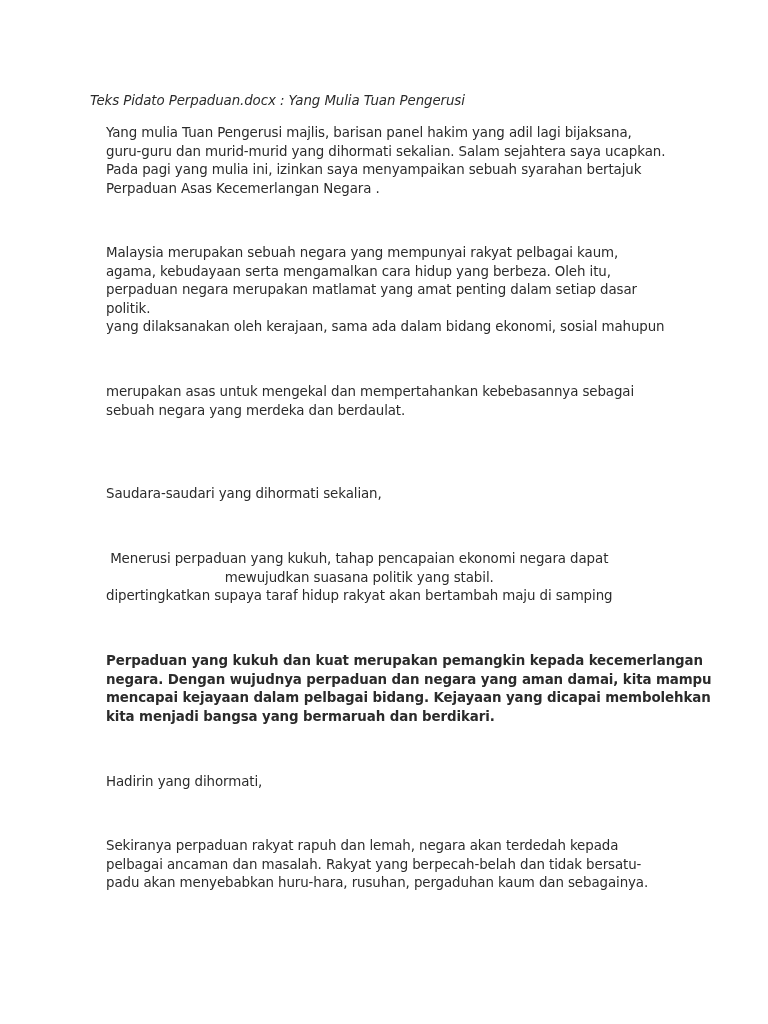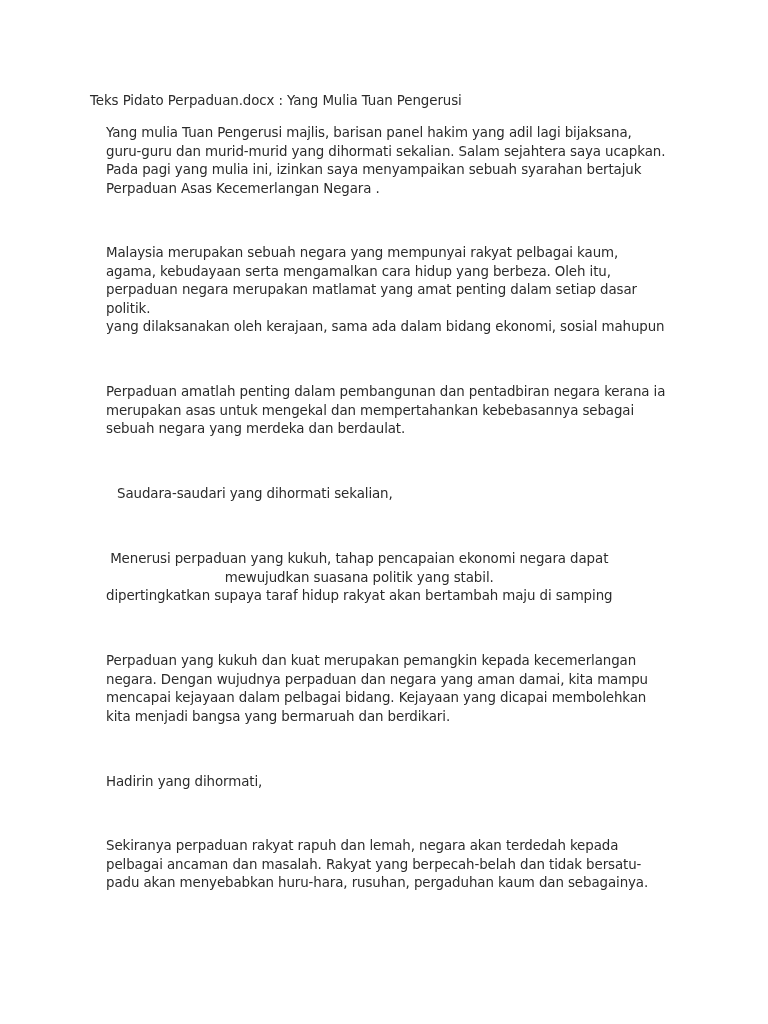--- a/index.html
+++ b/index.html
@@ -1,20 +1,20 @@
 <!DOCTYPE html>
 <html><head>
 <meta charset="utf-8">
 <style>
   html, body { margin: 0; padding: 0; background: #ffffff; }
   body { width: 768px; height: 1024px; position: relative; overflow: hidden;
          font-family: "DejaVu Sans", sans-serif; color: #2b2b2b; }
   .page { position: absolute; left: 90px; top: 92px; width: 600px; }
   .line { font-size: 13.4px; line-height: 18.6px; white-space: nowrap; letter-spacing: -0.1px; }
-  .title { margin-bottom: 14px; }
+  .title { margin-bottom: 14px; font-style: italic; }
   .para { position: absolute; left: 16px; }
 </style>
 </head>
 <body>
 
 <div class="page">
   <div class="line title">Teks Pidato Perpaduan.docx : Yang Mulia Tuan Pengerusi</div>
   <div id="paras">
       <div class="para" style="top: 32px;">
         <div class="line">Yang mulia Tuan Pengerusi majlis, barisan panel hakim yang adil lagi bijaksana,</div>
@@ -23,33 +23,32 @@
         <div class="line">Perpaduan Asas Kecemerlangan Negara .</div>
       </div>
       <div class="para" style="top: 152px;">
         <div class="line">Malaysia merupakan sebuah negara yang mempunyai rakyat pelbagai kaum,</div>
         <div class="line">agama, kebudayaan serta mengamalkan cara hidup yang berbeza. Oleh itu,</div>
         <div class="line">perpaduan negara merupakan matlamat yang amat penting dalam setiap dasar</div>
         <div class="line">politik.</div>
         <div class="line">yang dilaksanakan oleh kerajaan, sama ada dalam bidang ekonomi, sosial mahupun</div>
       </div>
       <div class="para" style="top: 291px;">
-        <div class="line">Perpaduan amatlah penting dalam pembangunan dan pentadbiran negara kerana ia</div>
         <div class="line">merupakan asas untuk mengekal dan mempertahankan kebebasannya sebagai</div>
         <div class="line">sebuah negara yang merdeka dan berdaulat.</div>
       </div>
-      <div class="para" style="top: 393px; margin-left: 11px;">
+      <div class="para" style="top: 393px;">
         <div class="line">Saudara-saudari yang dihormati sekalian,</div>
       </div>
       <div class="para" style="top: 458px; text-align: center;">
         <div class="line">Menerusi perpaduan yang kukuh, tahap pencapaian ekonomi negara dapat</div>
         <div class="line">mewujudkan suasana politik yang stabil.</div>
         <div class="line">dipertingkatkan supaya taraf hidup rakyat akan bertambah maju di samping</div>
       </div>
-      <div class="para" style="top: 560px;">
+      <div class="para" style="top: 560px; font-weight: bold;">
         <div class="line">Perpaduan yang kukuh dan kuat merupakan pemangkin kepada kecemerlangan</div>
         <div class="line">negara. Dengan wujudnya perpaduan dan negara yang aman damai, kita mampu</div>
         <div class="line">mencapai kejayaan dalam pelbagai bidang. Kejayaan yang dicapai membolehkan</div>
         <div class="line">kita menjadi bangsa yang bermaruah dan berdikari.</div>
       </div>
       <div class="para" style="top: 681px;">
         <div class="line">Hadirin yang dihormati,</div>
       </div>
       <div class="para" style="top: 745px;">
         <div class="line">Sekiranya perpaduan rakyat rapuh dan lemah, negara akan terdedah kepada</div>

